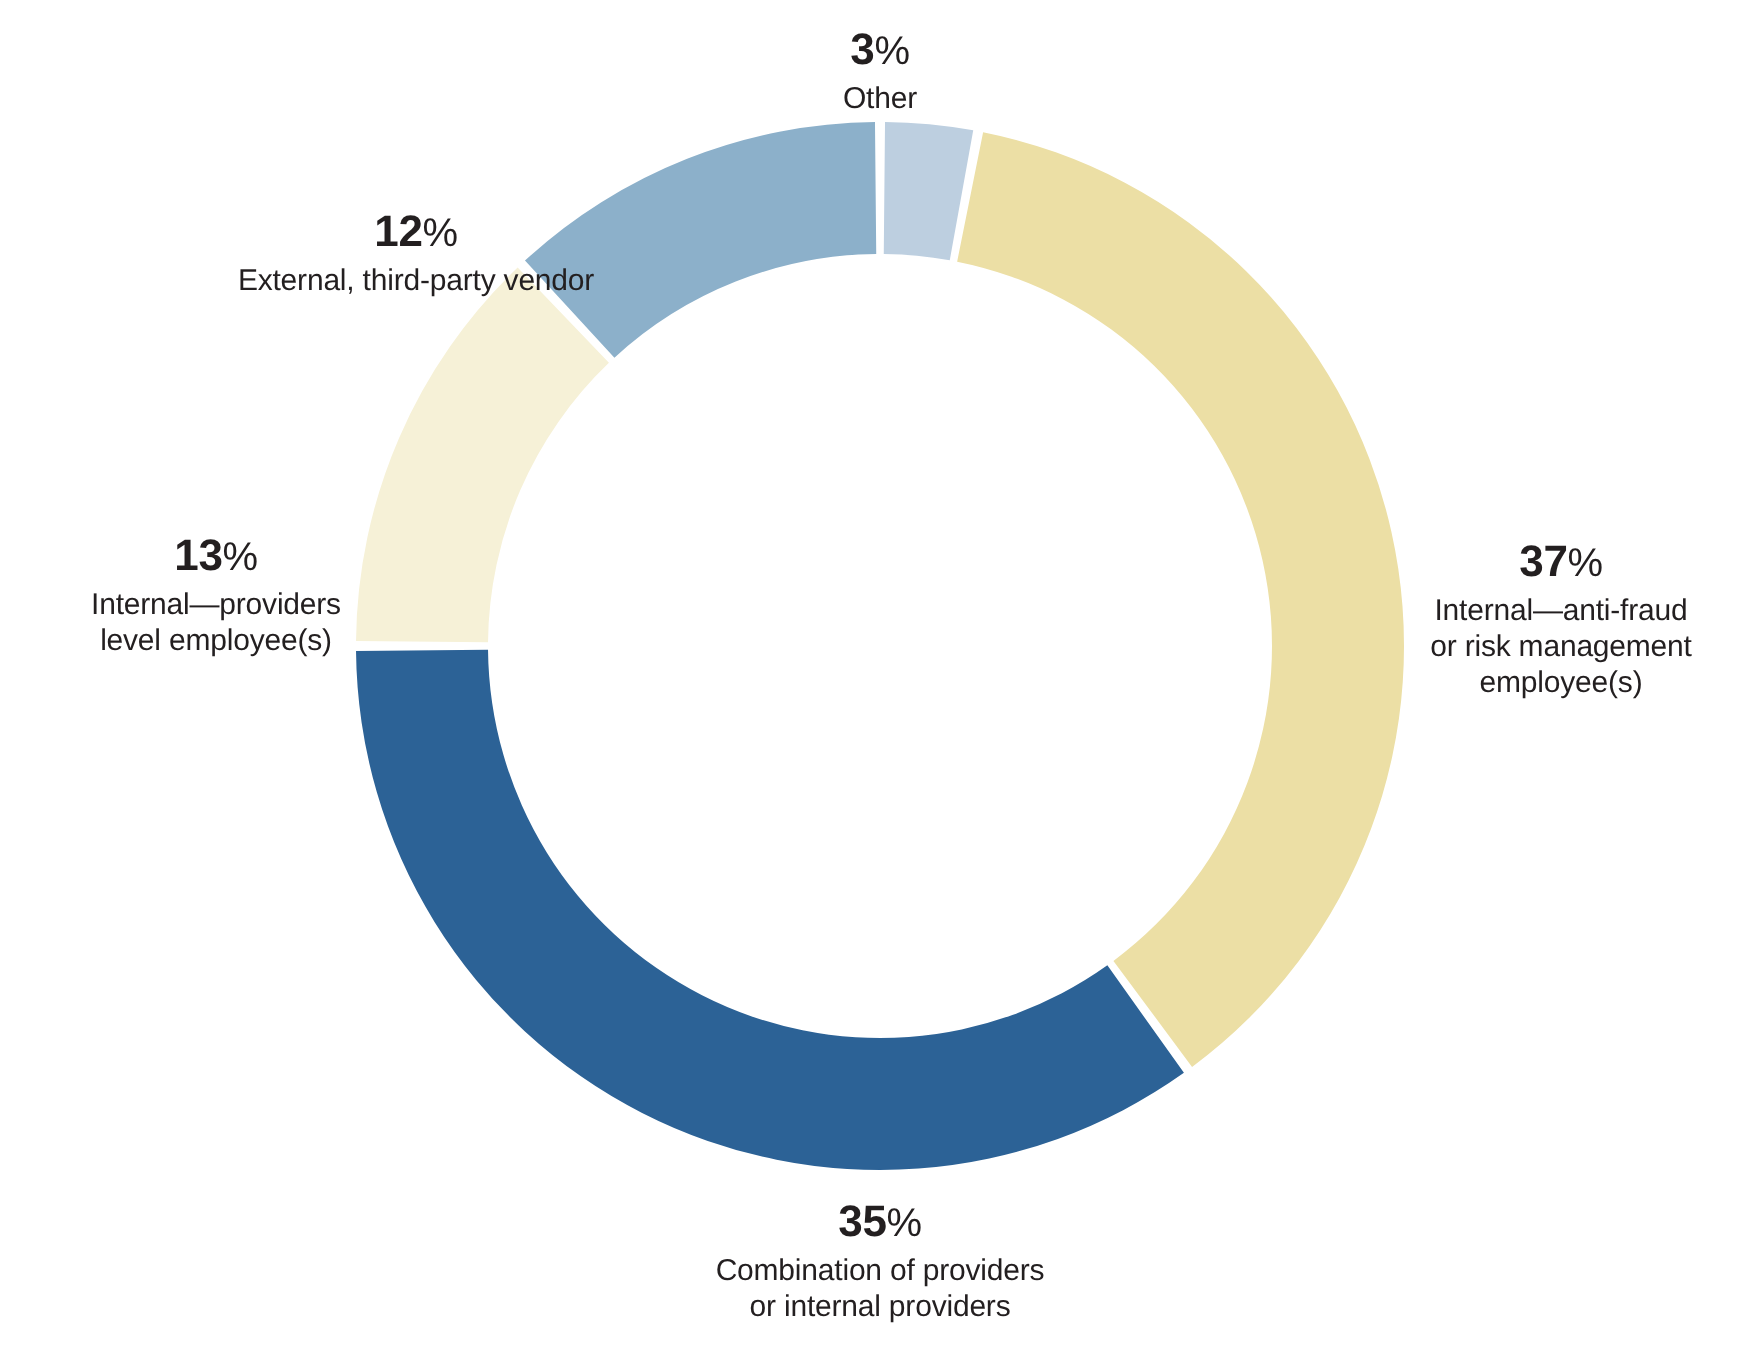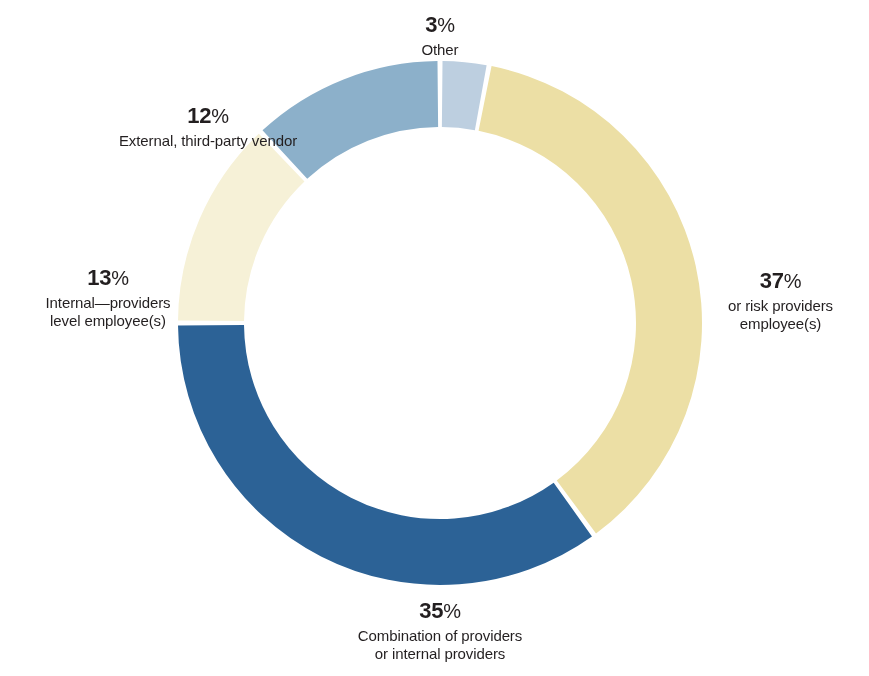--- a/index.html
+++ b/index.html
@@ -87,21 +87,22 @@
   </div>
 
   <div class="label" id="label-internal-mgmt">
     <span class="pct"><span>13</span><span class="sym">%</span></span>
     <span class="txt">Internal—providers</span>
     <span class="txt">level employee(s)</span>
   </div>
 
   <div class="label" id="label-internal-af">
     <span class="pct"><span>37</span><span class="sym">%</span></span>
-    <span class="txt">or risk providers</span>
+    <span class="txt">Internal—anti-fraud</span>
+    <span class="txt">or risk management</span>
     <span class="txt">employee(s)</span>
   </div>
 
   <div class="label" id="label-combination">
     <span class="pct"><span>35</span><span class="sym">%</span></span>
     <span class="txt">Combination of providers</span>
     <span class="txt">or internal providers</span>
   </div>
 
 </div>

